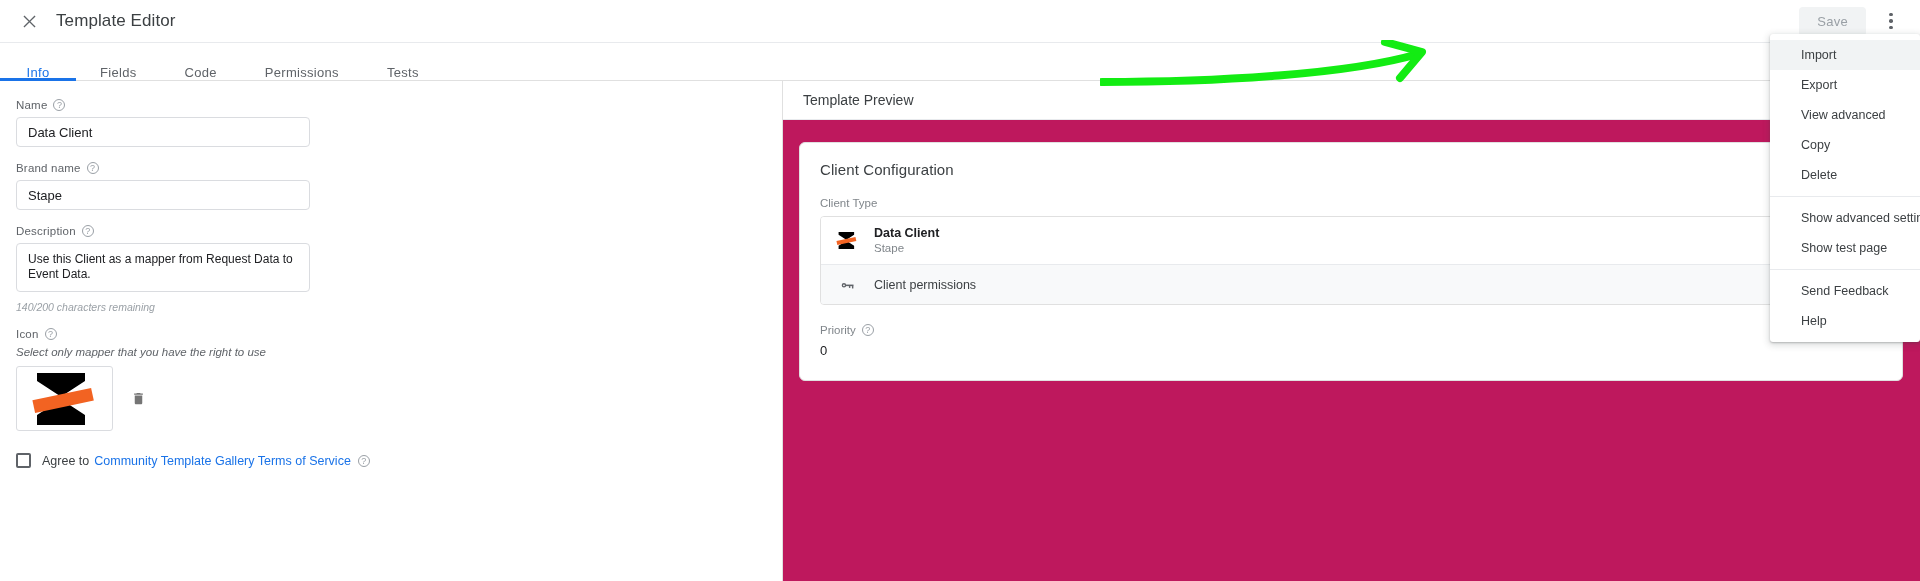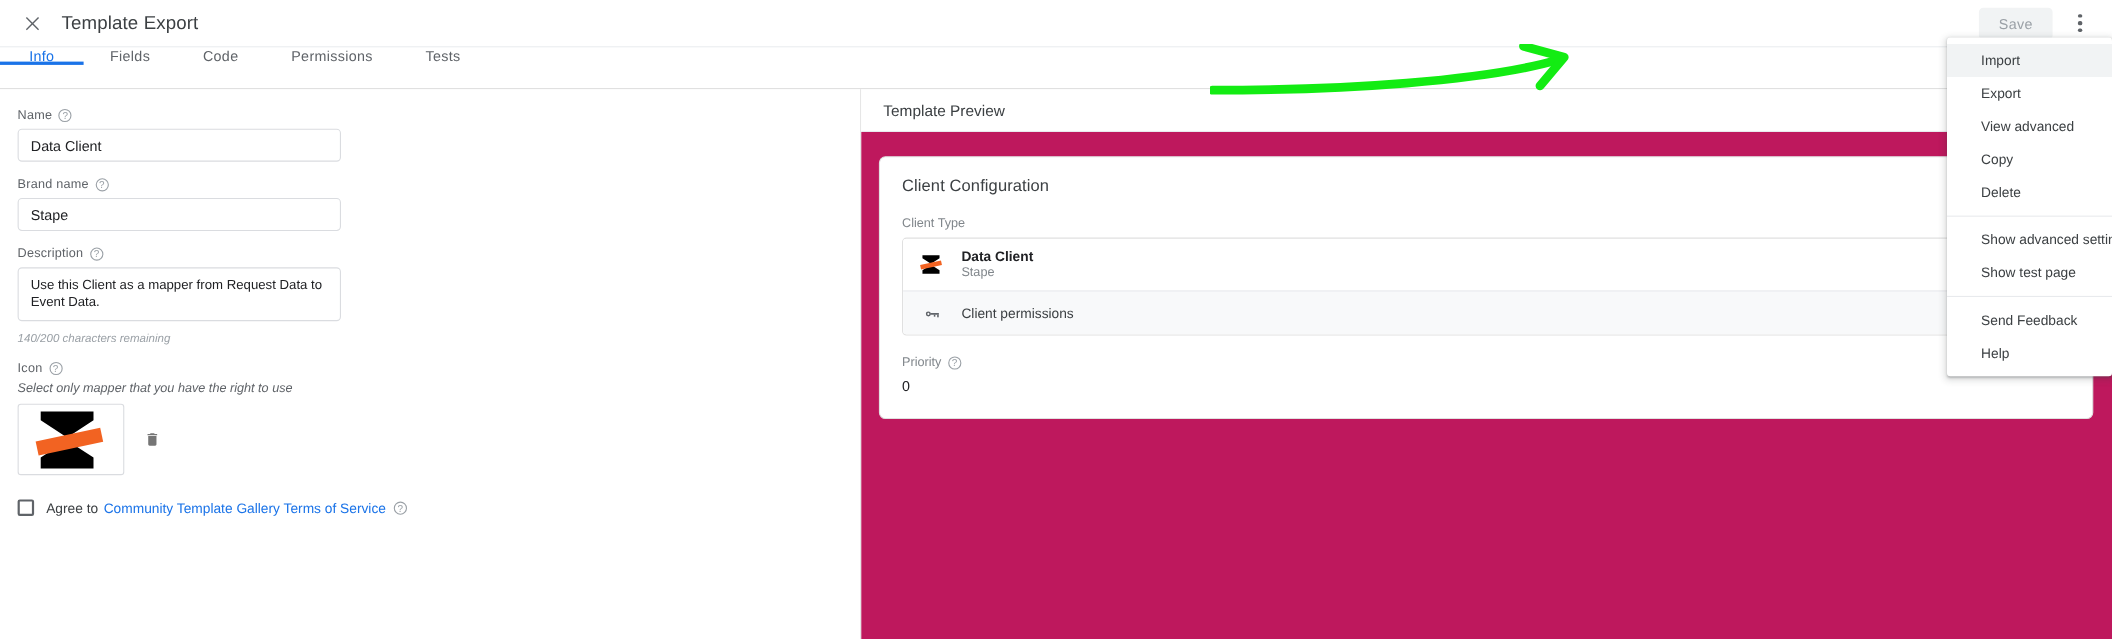--- a/index.html
+++ b/index.html
@@ -58,21 +58,21 @@
     cursor:pointer;
   }
   .kebab i { width:3.5px; height:3.5px; border-radius:50%; background:#5f6368; display:block; }
 
   
   .tabbar {
     height:39px;
     border-top:1px solid #e8eaed;
     border-bottom:1px solid #e0e0e0;
     display:flex;
-    align-items:flex-start;
+    align-items:flex-end;
     background:#fff;
     position:relative;
     z-index:4;
   }
   .tab {
     padding:0 24px;
     display:flex; align-items:center;
     font-size:13px;
     color:#5f6368;
     cursor:pointer;
@@ -280,21 +280,21 @@
 </head>
 <body>
 
 <div class="header">
   <div class="close-btn">
     <svg width="19" height="19" viewBox="0 0 24 24" fill="none" stroke="currentColor" stroke-width="1.6">
       <line x1="5" y1="5" x2="19" y2="19"></line>
         <line x1="19" y1="5" x2="5" y2="19"></line>
     </svg>
   </div>
-  <div class="app-title">Template Export</div>
+  <div class="app-title">Template Editor</div>
   <div class="header-spacer"></div>
   <button class="save-btn">Save</button>
   <div class="kebab">
     <i></i>
       <i></i>
       <i></i>
   </div>
 
   <div class="dropdown">
     <div class="menu-item hover">Import</div>

